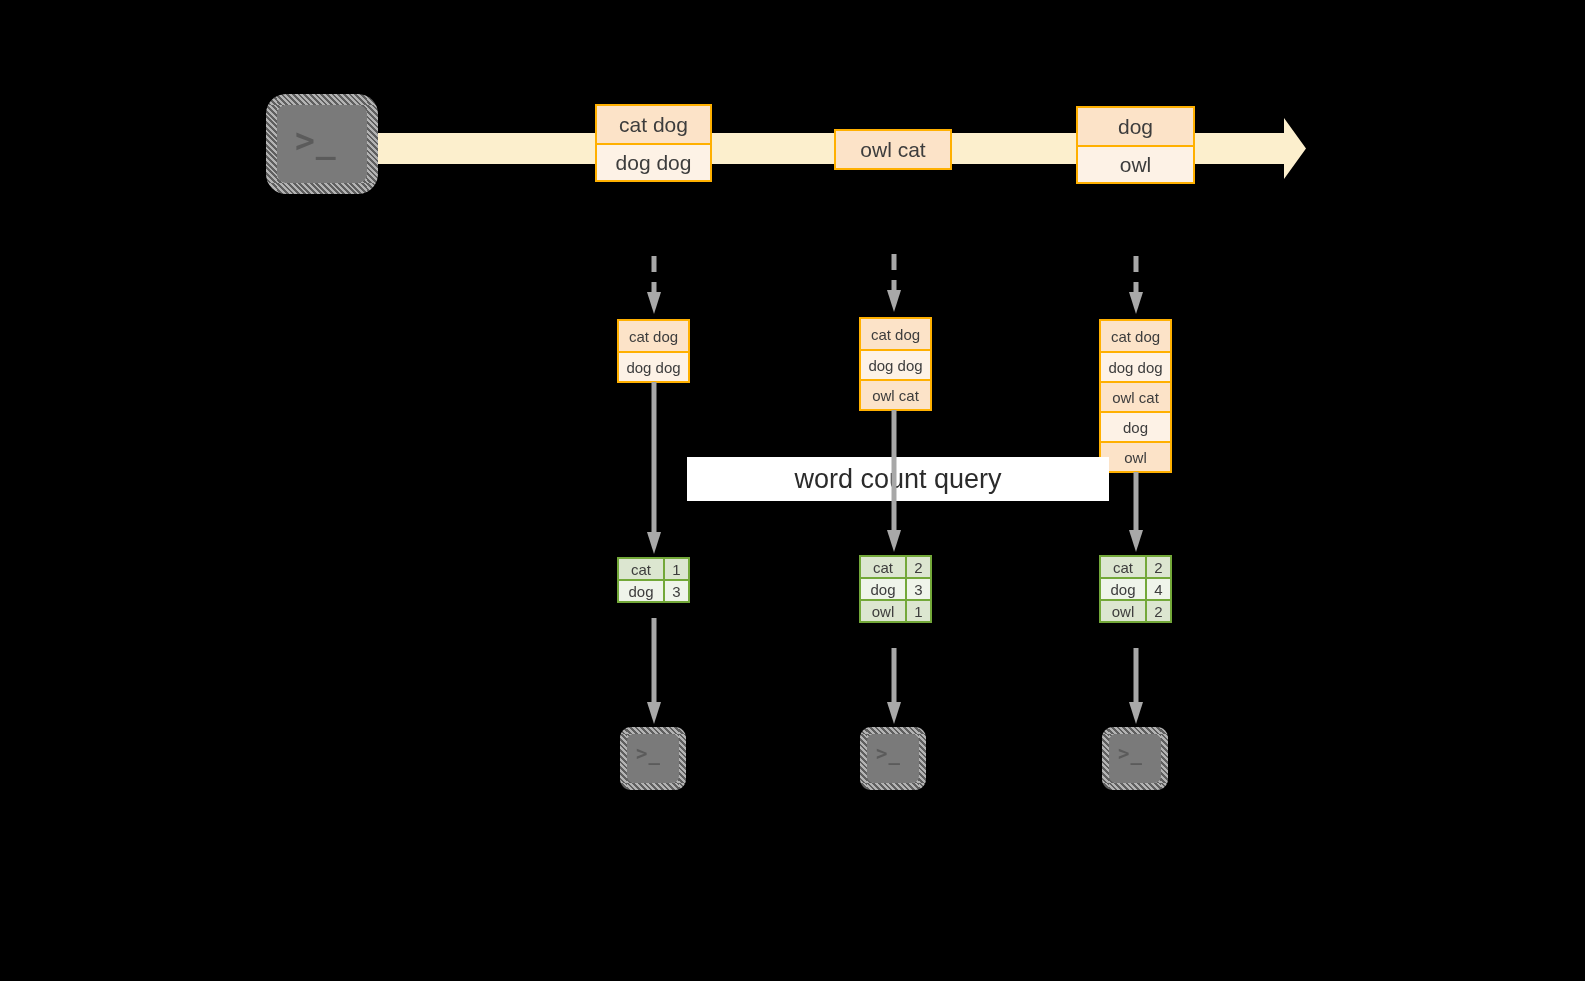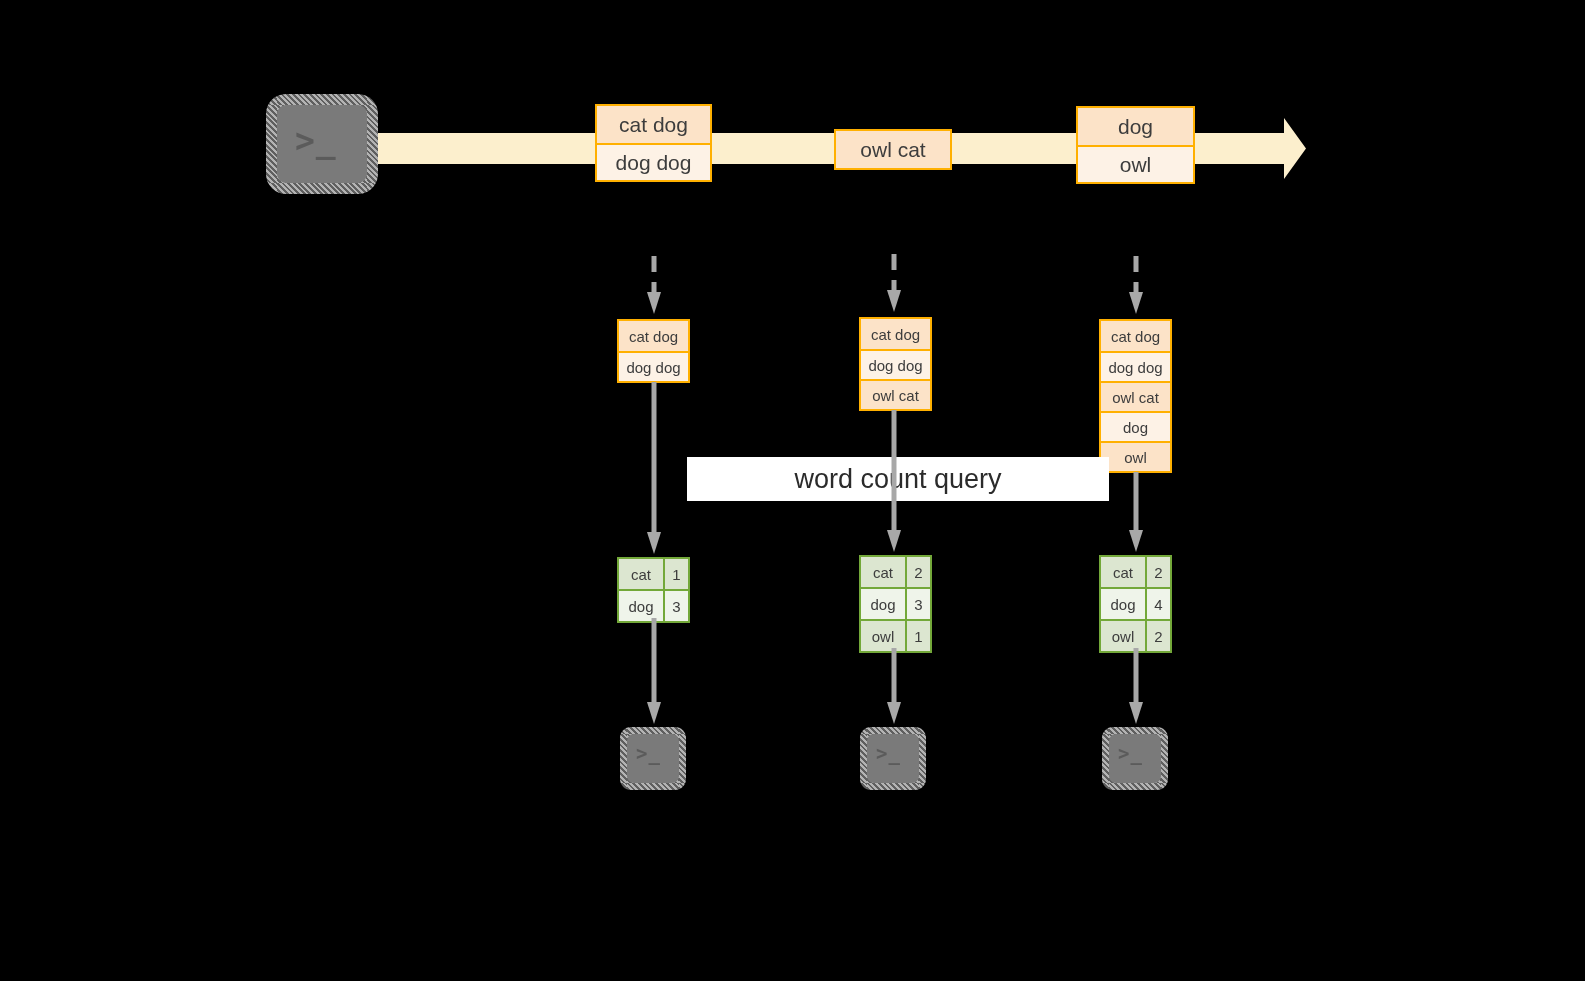--- a/index.html
+++ b/index.html
@@ -125,21 +125,21 @@
 
   
   .resbox {
     position: absolute;
     box-sizing: border-box;
     border: 2px solid #73a839;
     background: #eef3e7;
   }
   .resrow {
     display: flex;
-    height: 30px;
+    height: 20px;
   }
   .resrow + .resrow { border-top: 2px solid #73a839; }
   .resrow .cword,
   .resrow .ccount {
     box-sizing: border-box;
     display: flex;
     align-items: center;
     justify-content: center;
     color: #3d3d3d;
     font-size: 15px;

